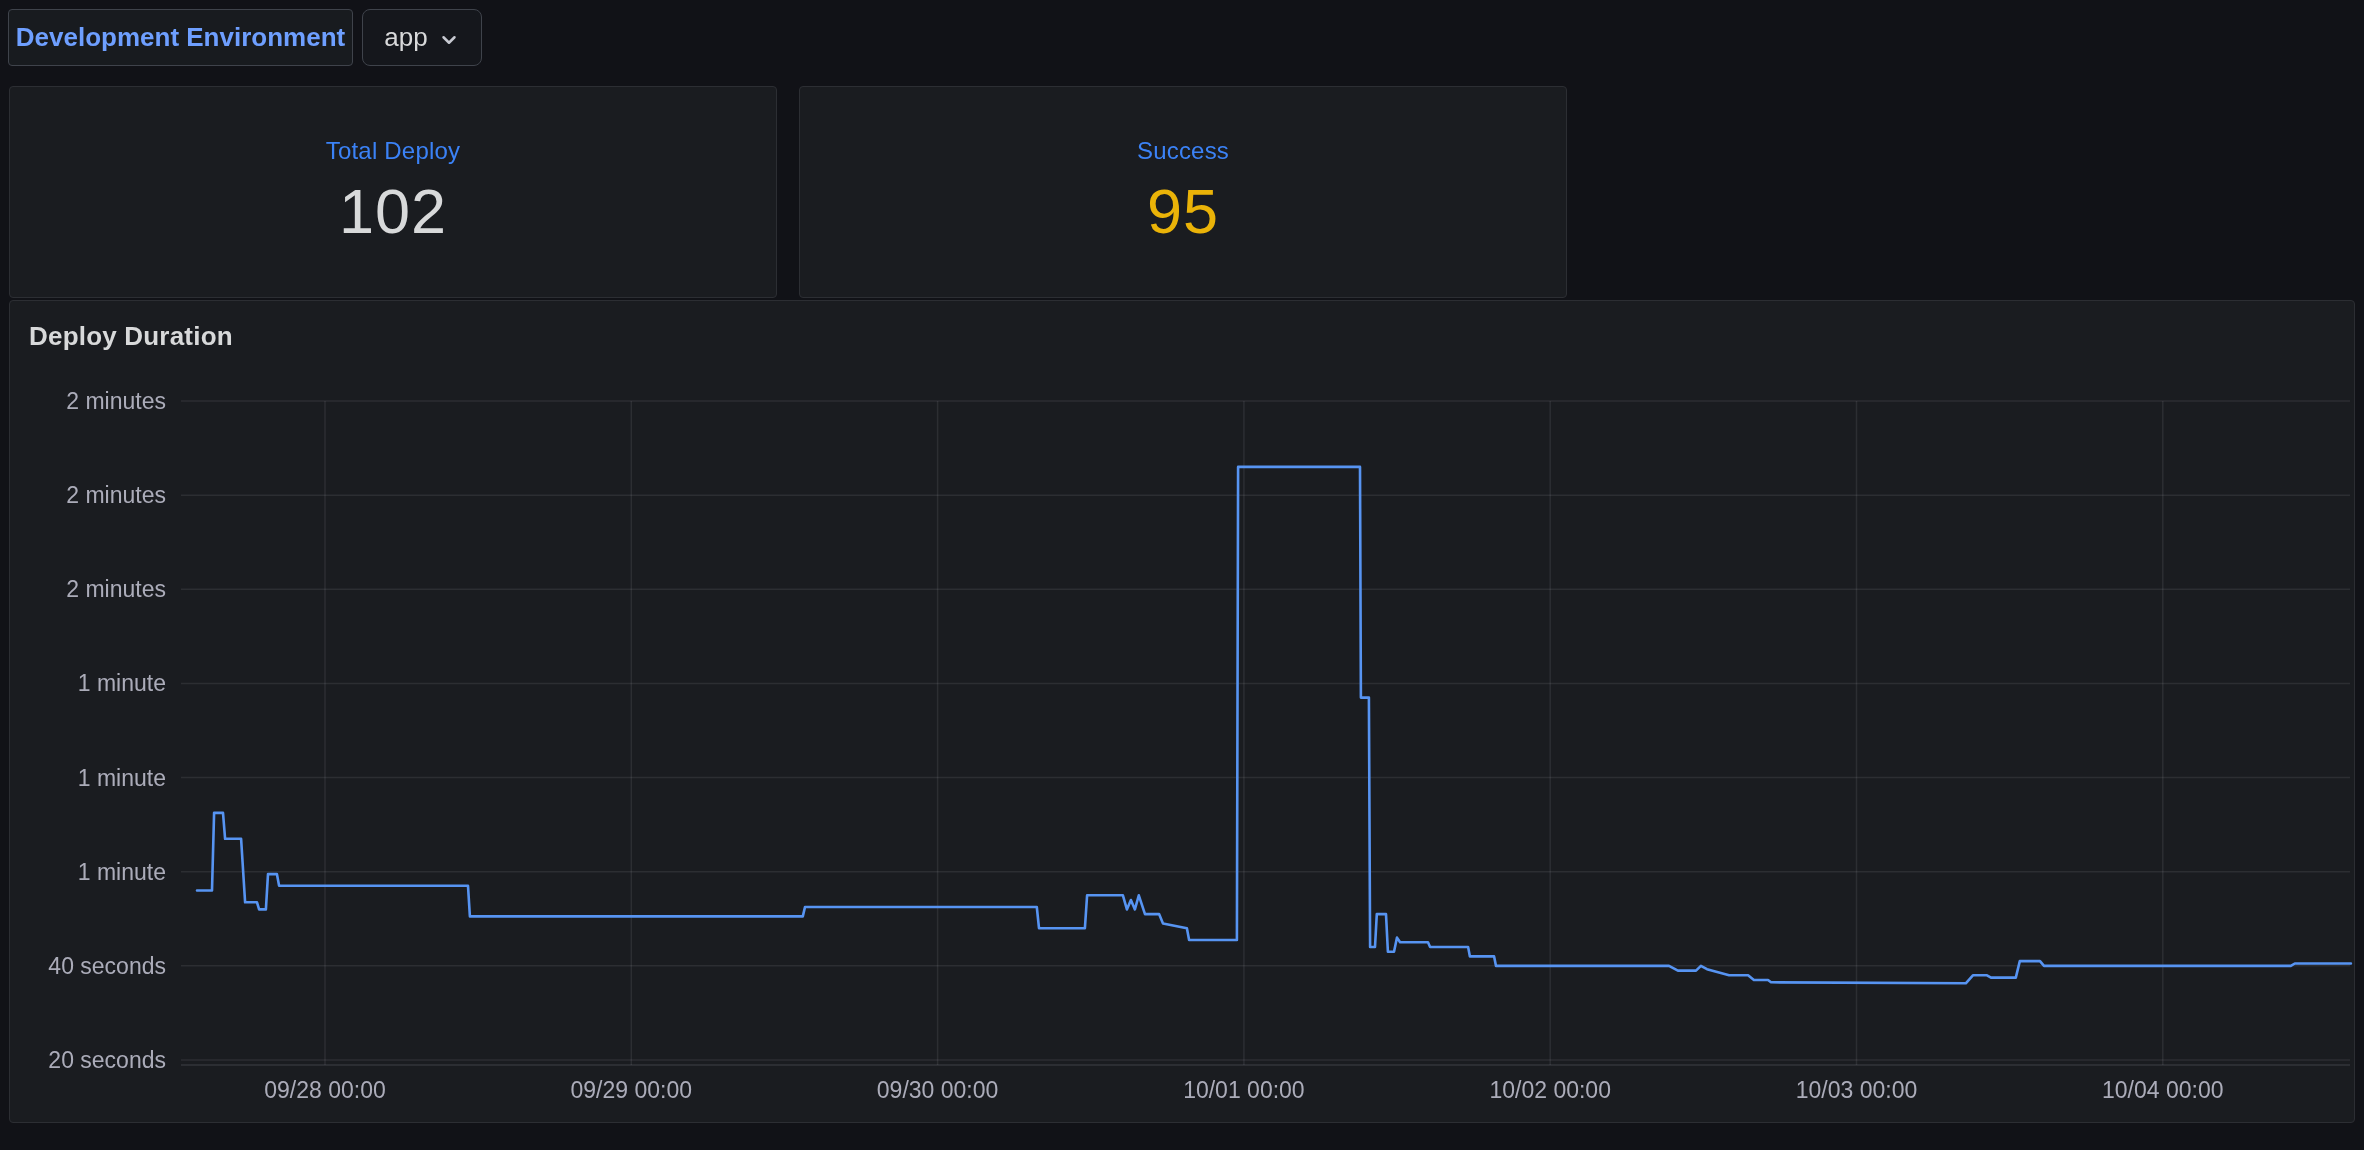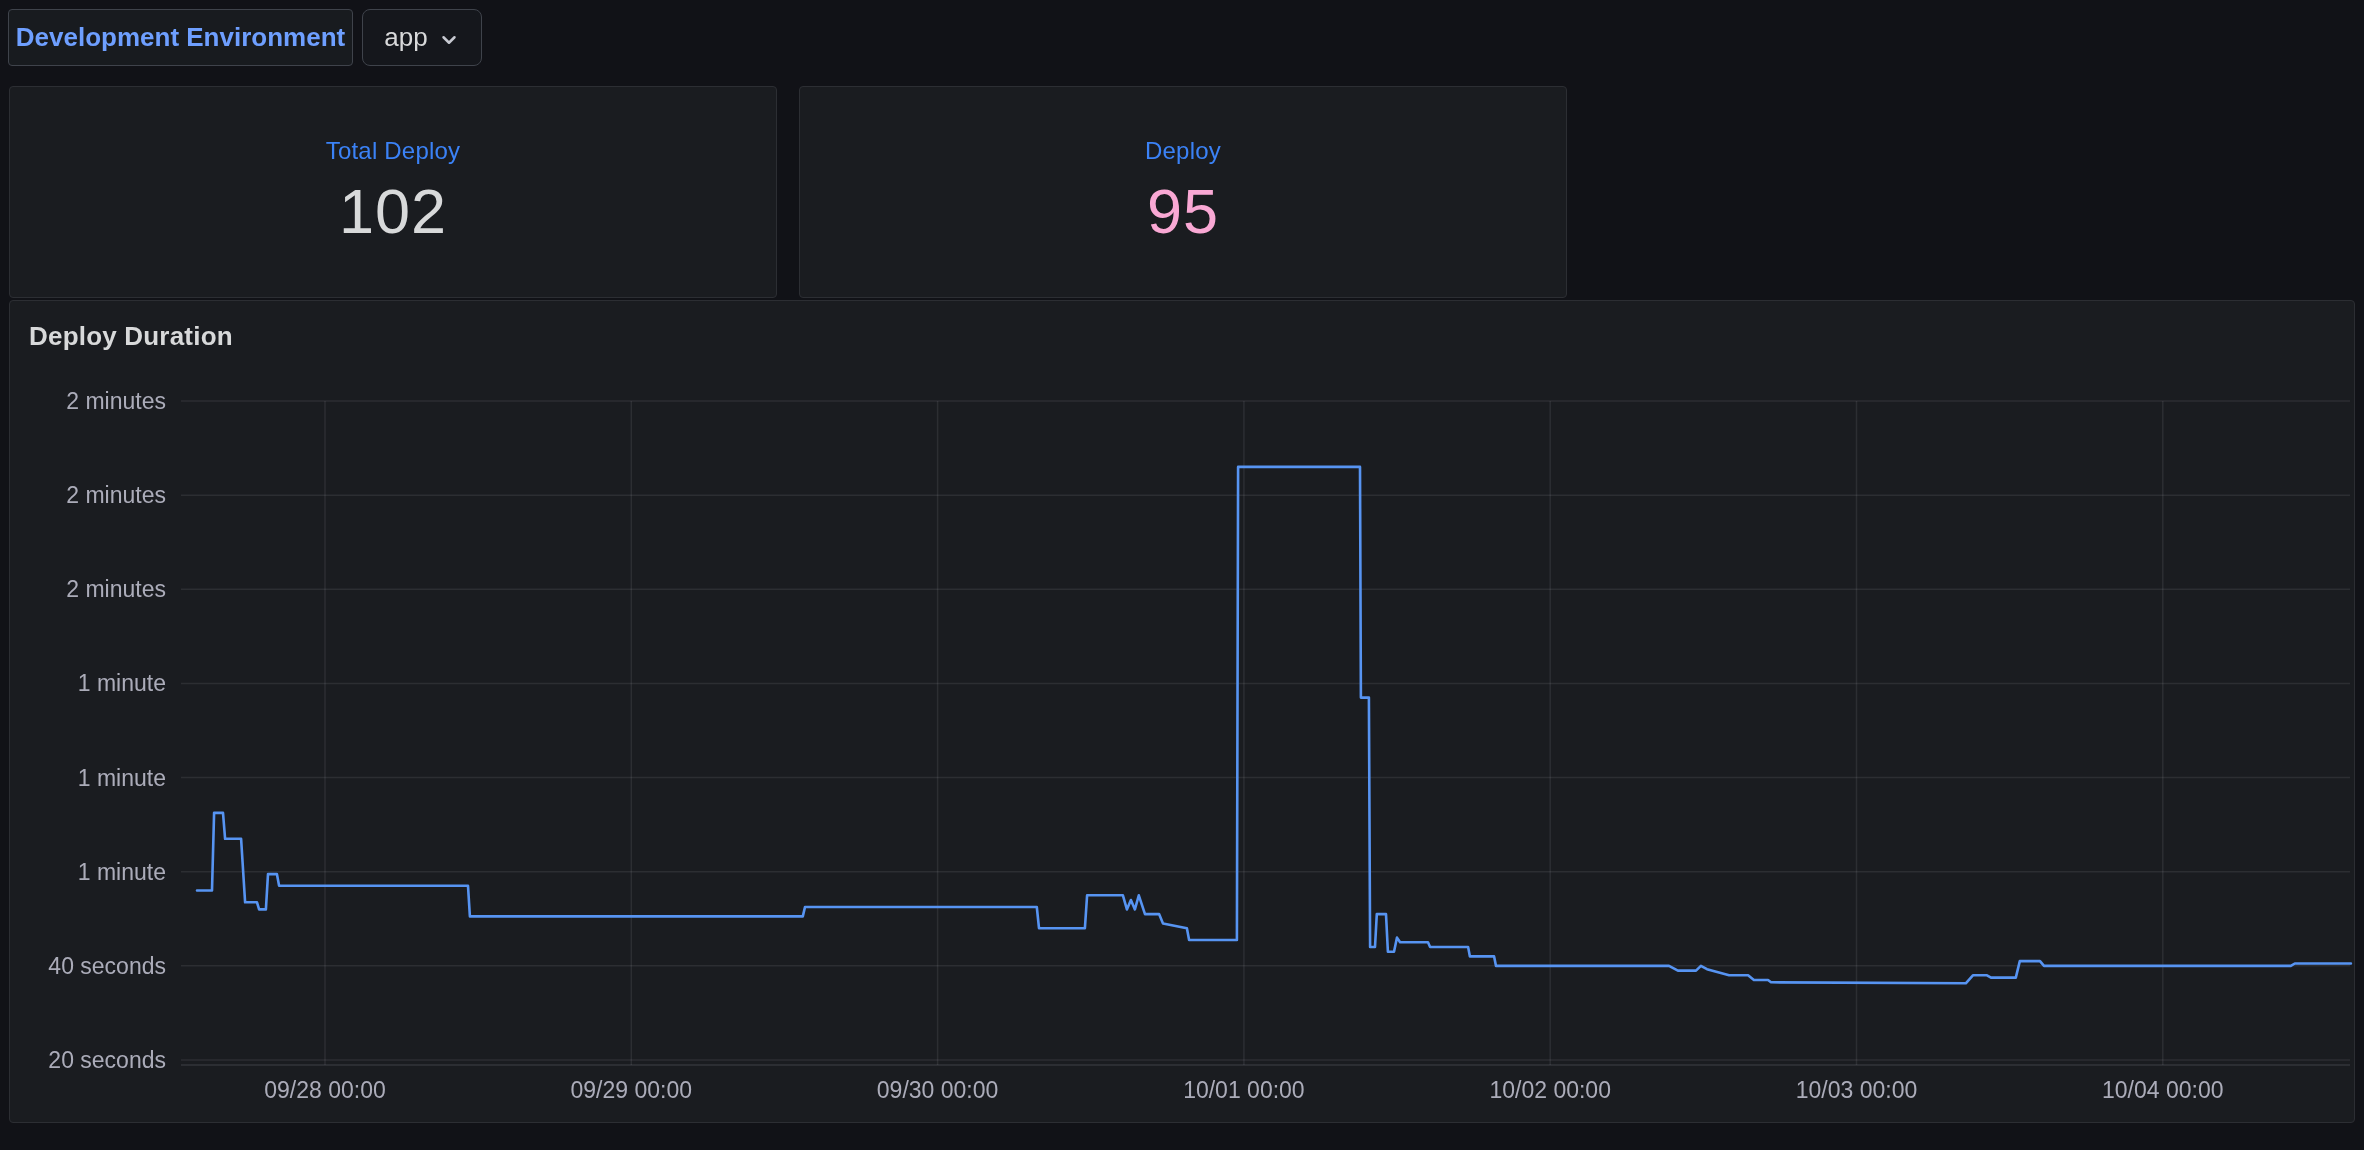--- a/index.html
+++ b/index.html
@@ -52,22 +52,22 @@
       <path d="M4 6 L8 10 L12 6" fill="none" stroke="#c7c9d1" stroke-width="1.8" stroke-linecap="round" stroke-linejoin="round"></path>
     </svg>
   </div>
 
   <div class="panel stat-panel p1">
     <div class="stat-title">Total Deploy</div>
     <div class="stat-value" style="color: rgb(216, 217, 218);">102</div>
   </div>
 
   <div class="panel stat-panel p2">
-    <div class="stat-title">Deploy</div>
-    <div class="stat-value" style="color: #f9a8d4;">95</div>
+    <div class="stat-title">Success</div>
+    <div class="stat-value" style="color: #eab308;">95</div>
   </div>
 
 
   <div class="panel chart-panel">
     <div class="panel-title">Deploy Duration</div>
     <svg id="chart" class="chart-svg" viewBox="0 0 2344 821" preserveAspectRatio="none">
         <line x1="171" y1="100" x2="2340" y2="100" stroke="rgba(204,204,220,0.10)" stroke-width="1.5"></line>
         <text x="156" y="108" text-anchor="end" fill="rgba(204,204,220,0.82)" font-size="23" font-family="Liberation Sans, sans-serif">2 minutes</text>
         <line x1="171" y1="194.1428571428571" x2="2340" y2="194.1428571428571" stroke="rgba(204,204,220,0.10)" stroke-width="1.5"></line>
         <text x="156" y="202.1428571428571" text-anchor="end" fill="rgba(204,204,220,0.82)" font-size="23" font-family="Liberation Sans, sans-serif">2 minutes</text>

